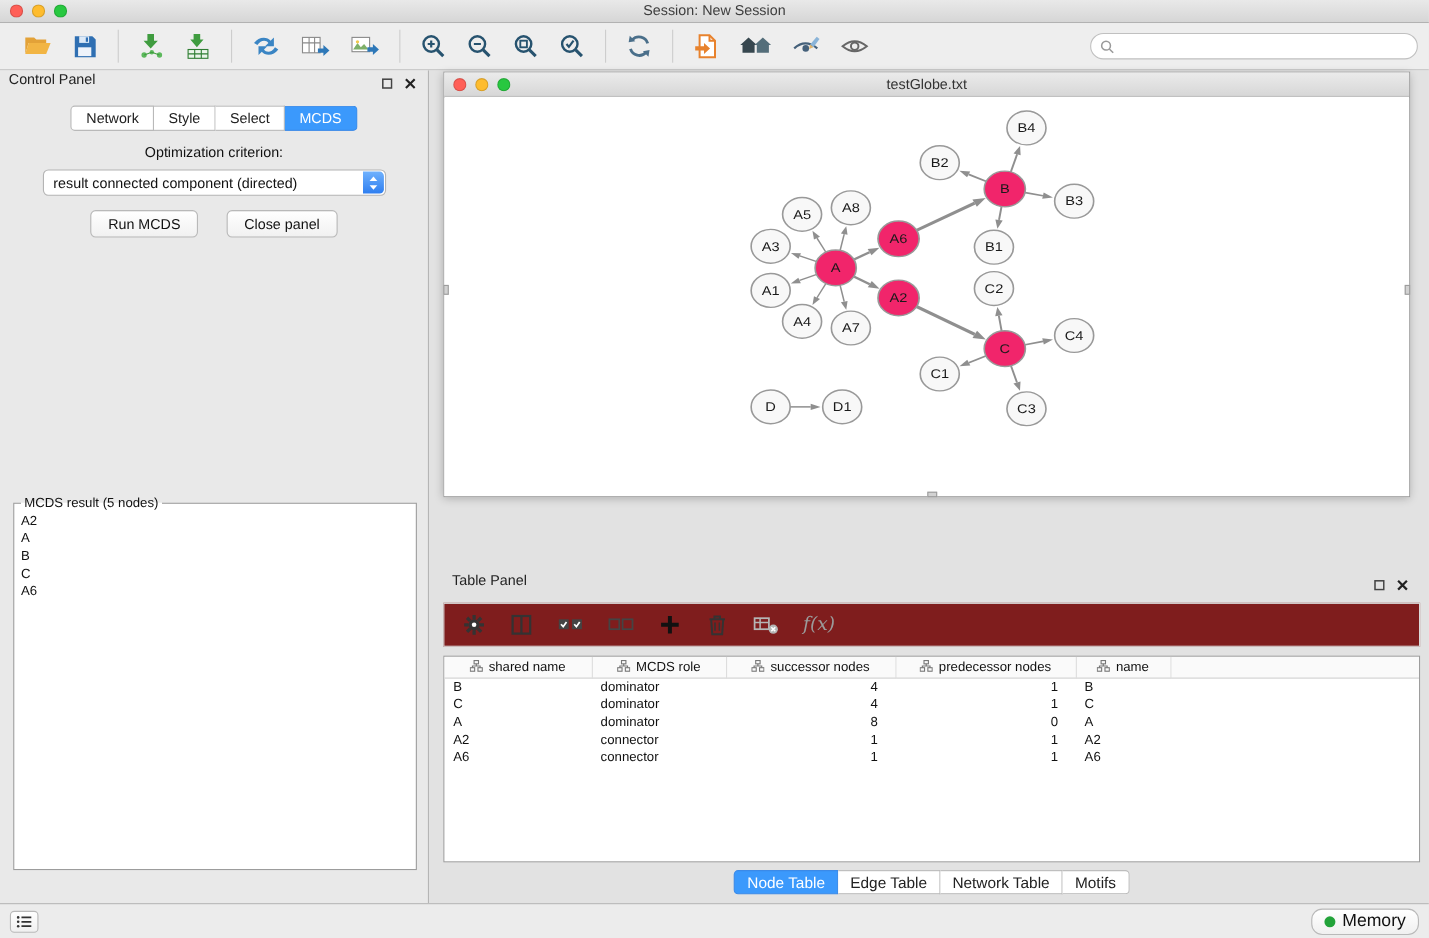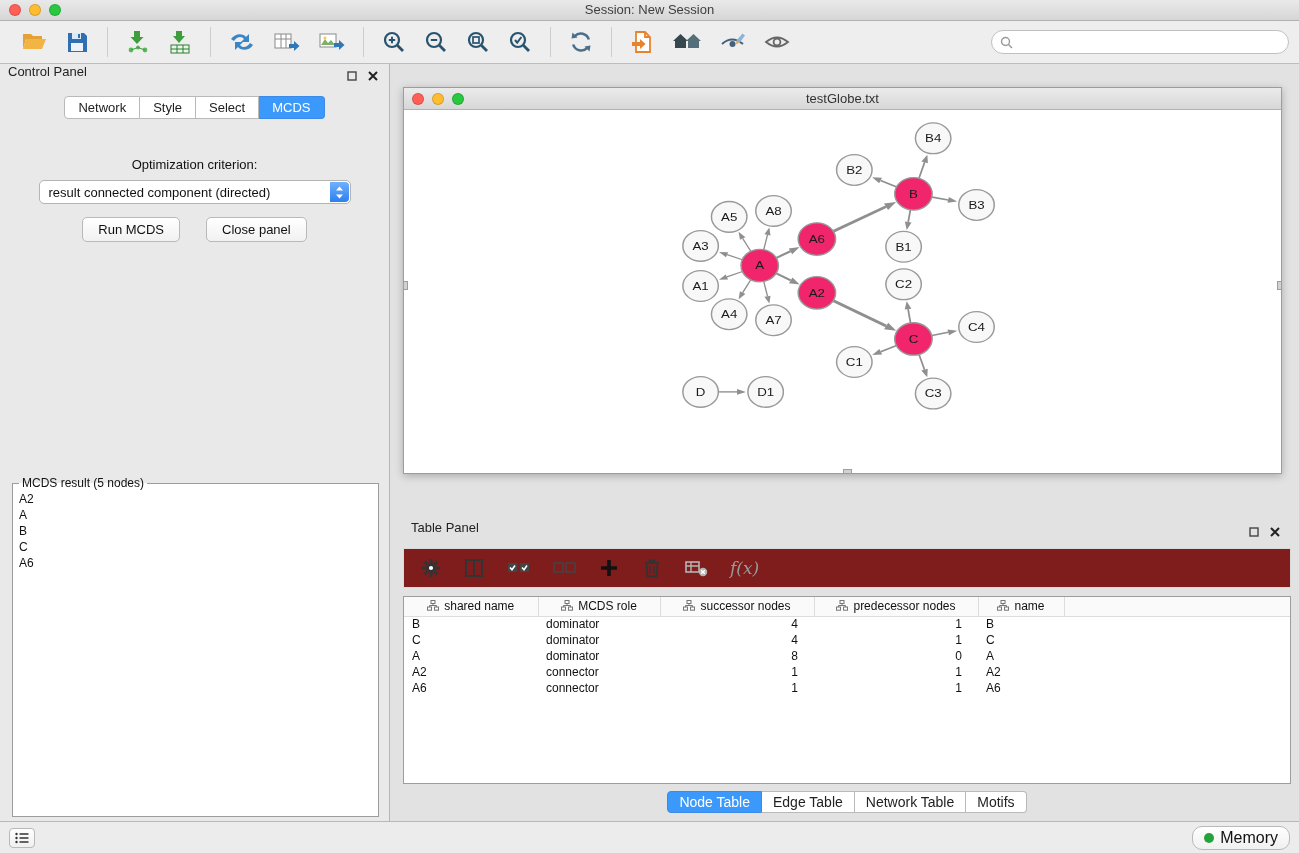--- a/index.html
+++ b/index.html
@@ -31,37 +31,37 @@
   
   .control-panel { width:390px; background:#e9e9e9; border-right:1px solid #b5b5b5; position:relative; }
   .panel-header { height:24px; display:flex; justify-content:space-between; padding:0 10px 0 8px; font-size:13px; color:#222; }
   .panel-controls { display:flex; gap:9px; }
   .panel-controls button { background:none; border:none; padding:1px; cursor:pointer; line-height:0; }
   .seg-row { display:flex; justify-content:center; margin-top:8px; }
   .seg { background:#fff; border:1px solid #b9b9b9; border-left:none; padding:3px 13px; font-size:13px; color:#222; cursor:pointer; font-family:"Liberation Sans",sans-serif; }
   .seg:first-child { border-left:1px solid #b9b9b9; border-radius:4px 0 0 4px; }
   .seg:last-child { border-radius:0 4px 4px 0; }
   .seg.selected { background:#3b99fc; border-color:#3b8ae8; color:#fff; }
-  .opt-label { text-align:center; margin-top:38px; font-size:13px; color:#111; }
+  .opt-label { text-align:center; margin-top:12px; font-size:13px; color:#111; }
   .combo { width:312px; height:24px; margin:8px auto 0; background:#fff; border:1px solid #b4b4b4; border-radius:5px;
     position:relative; display:flex; align-items:center; padding-left:9px; font-size:13px; color:#111; cursor:pointer; }
   .combo-stepper { position:absolute; right:1px; top:1px; bottom:1px; width:19px; border-radius:0 4px 4px 0;
     background:linear-gradient(#6fb1fd,#2e7ef0); display:flex; align-items:center; justify-content:center; }
   .btn-row { display:flex; justify-content:center; gap:26px; margin-top:13px; }
   .mac-btn { background:linear-gradient(#ffffff,#f1f1f1); border:1px solid #b9b9b9; border-radius:5px;
     padding:4px 15px; font-size:13px; color:#111; cursor:pointer; font-family:"Liberation Sans",sans-serif; }
   .result-box { margin:234px 10px 0 12px; height:341px; border:1px solid #9c9c9c; background:#fff; padding:1px 4px; }
   .result-box legend { font-size:12px; color:#111; padding:0 3px; margin-left:2px; }
   .result-item { font-size:12px; line-height:16px; color:#111; padding-left:2px; }
 
   
   .workspace { flex:1; position:relative; background:#e2e2e2; }
 
   .network-window { position:absolute; left:13px; top:1px; right:17px; height:387px;
-    background:#fff; border:1px solid #9d9d9d; box-shadow:0 2px 8px rgba(0,0,0,.25);margin-top:22px; }
+    background:#fff; border:1px solid #9d9d9d; box-shadow:0 2px 8px rgba(0,0,0,.25); }
   .net-titlebar { height:22px; background:linear-gradient(#ebebeb,#d7d7d7); border-bottom:1px solid #b2b2b2; position:relative; }
   .net-titlebar .lights { top:5px; left:8px; }
   .net-title { text-align:center; font-size:13px; line-height:21px; color:#333; }
   .net-canvas { position:absolute; top:23px; left:0; right:0; bottom:0; background:#fff; overflow:hidden; }
   .net-canvas svg { width:100%; height:100%; display:block; }
   .notch { position:absolute; background:#d2d2d2; border:1px solid #9d9d9d; }
   .notch.left { left:-1px; top:50%; width:5px; height:9px; }
   .notch.right { right:-1px; top:50%; width:5px; height:9px; }
   .notch.bottom { bottom:-1px; left:50%; width:9px; height:5px; }
 

